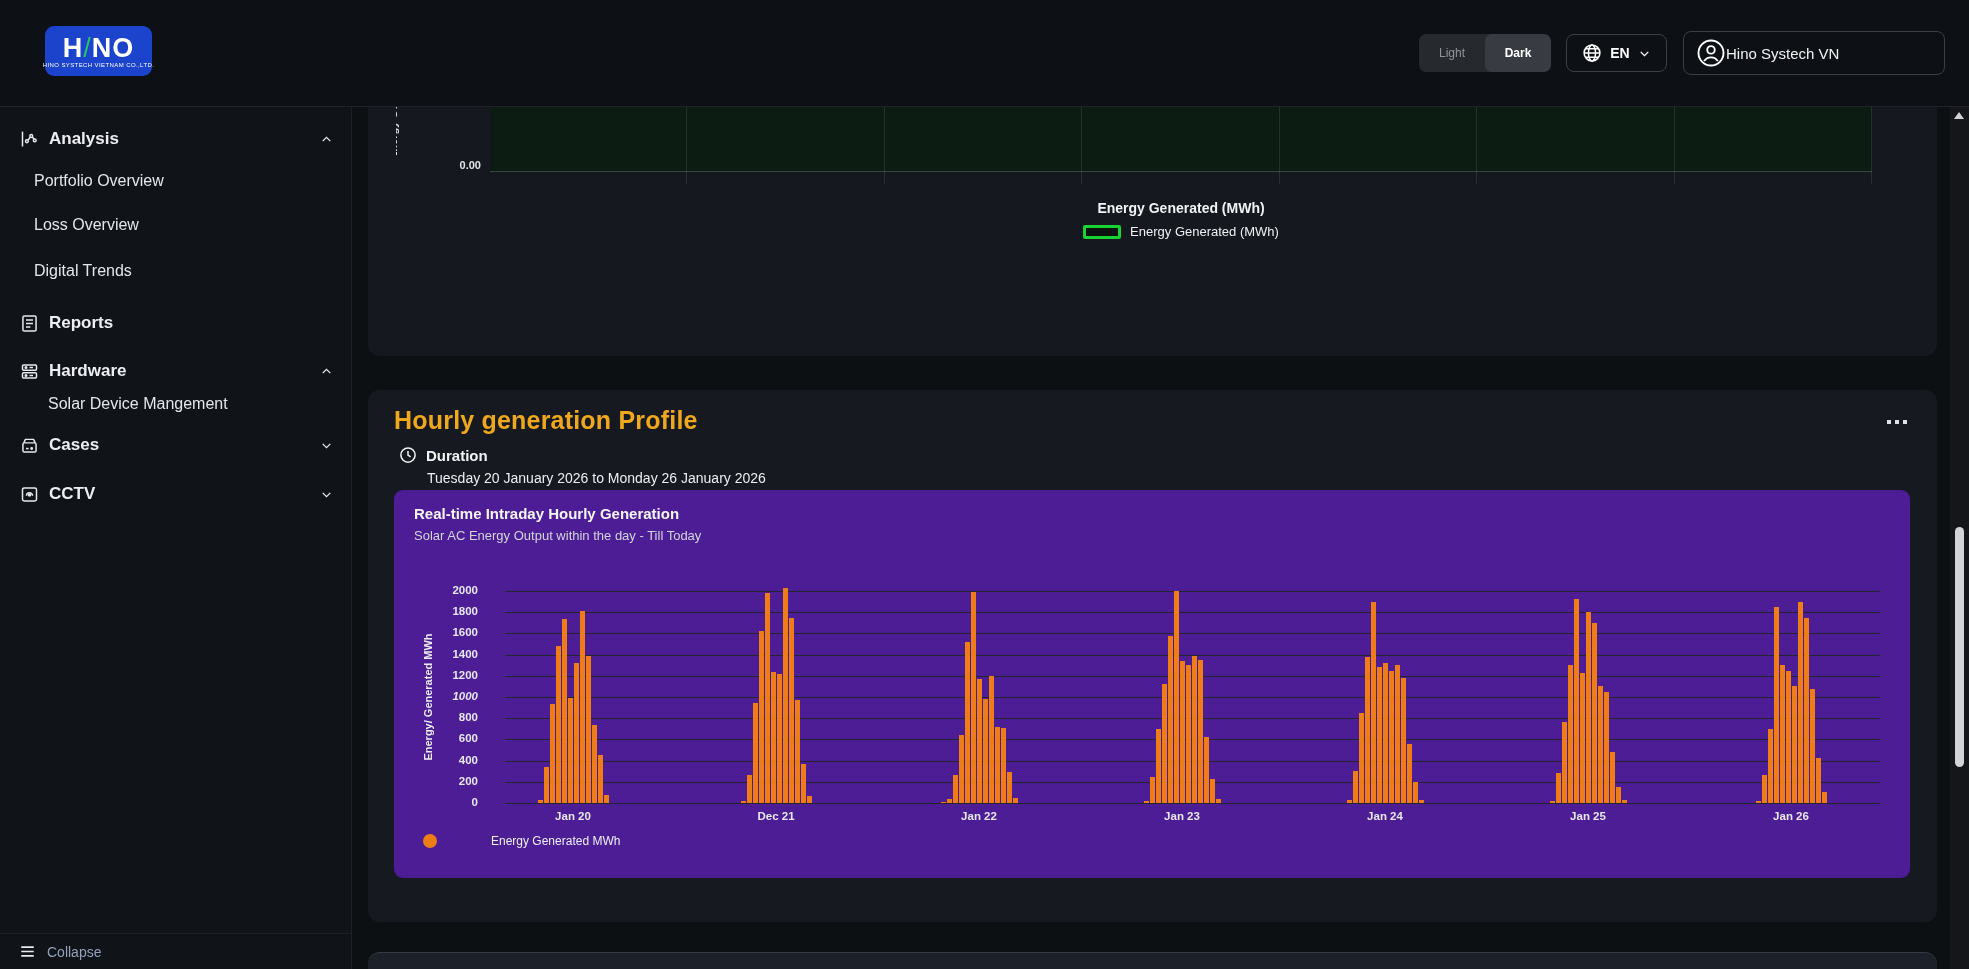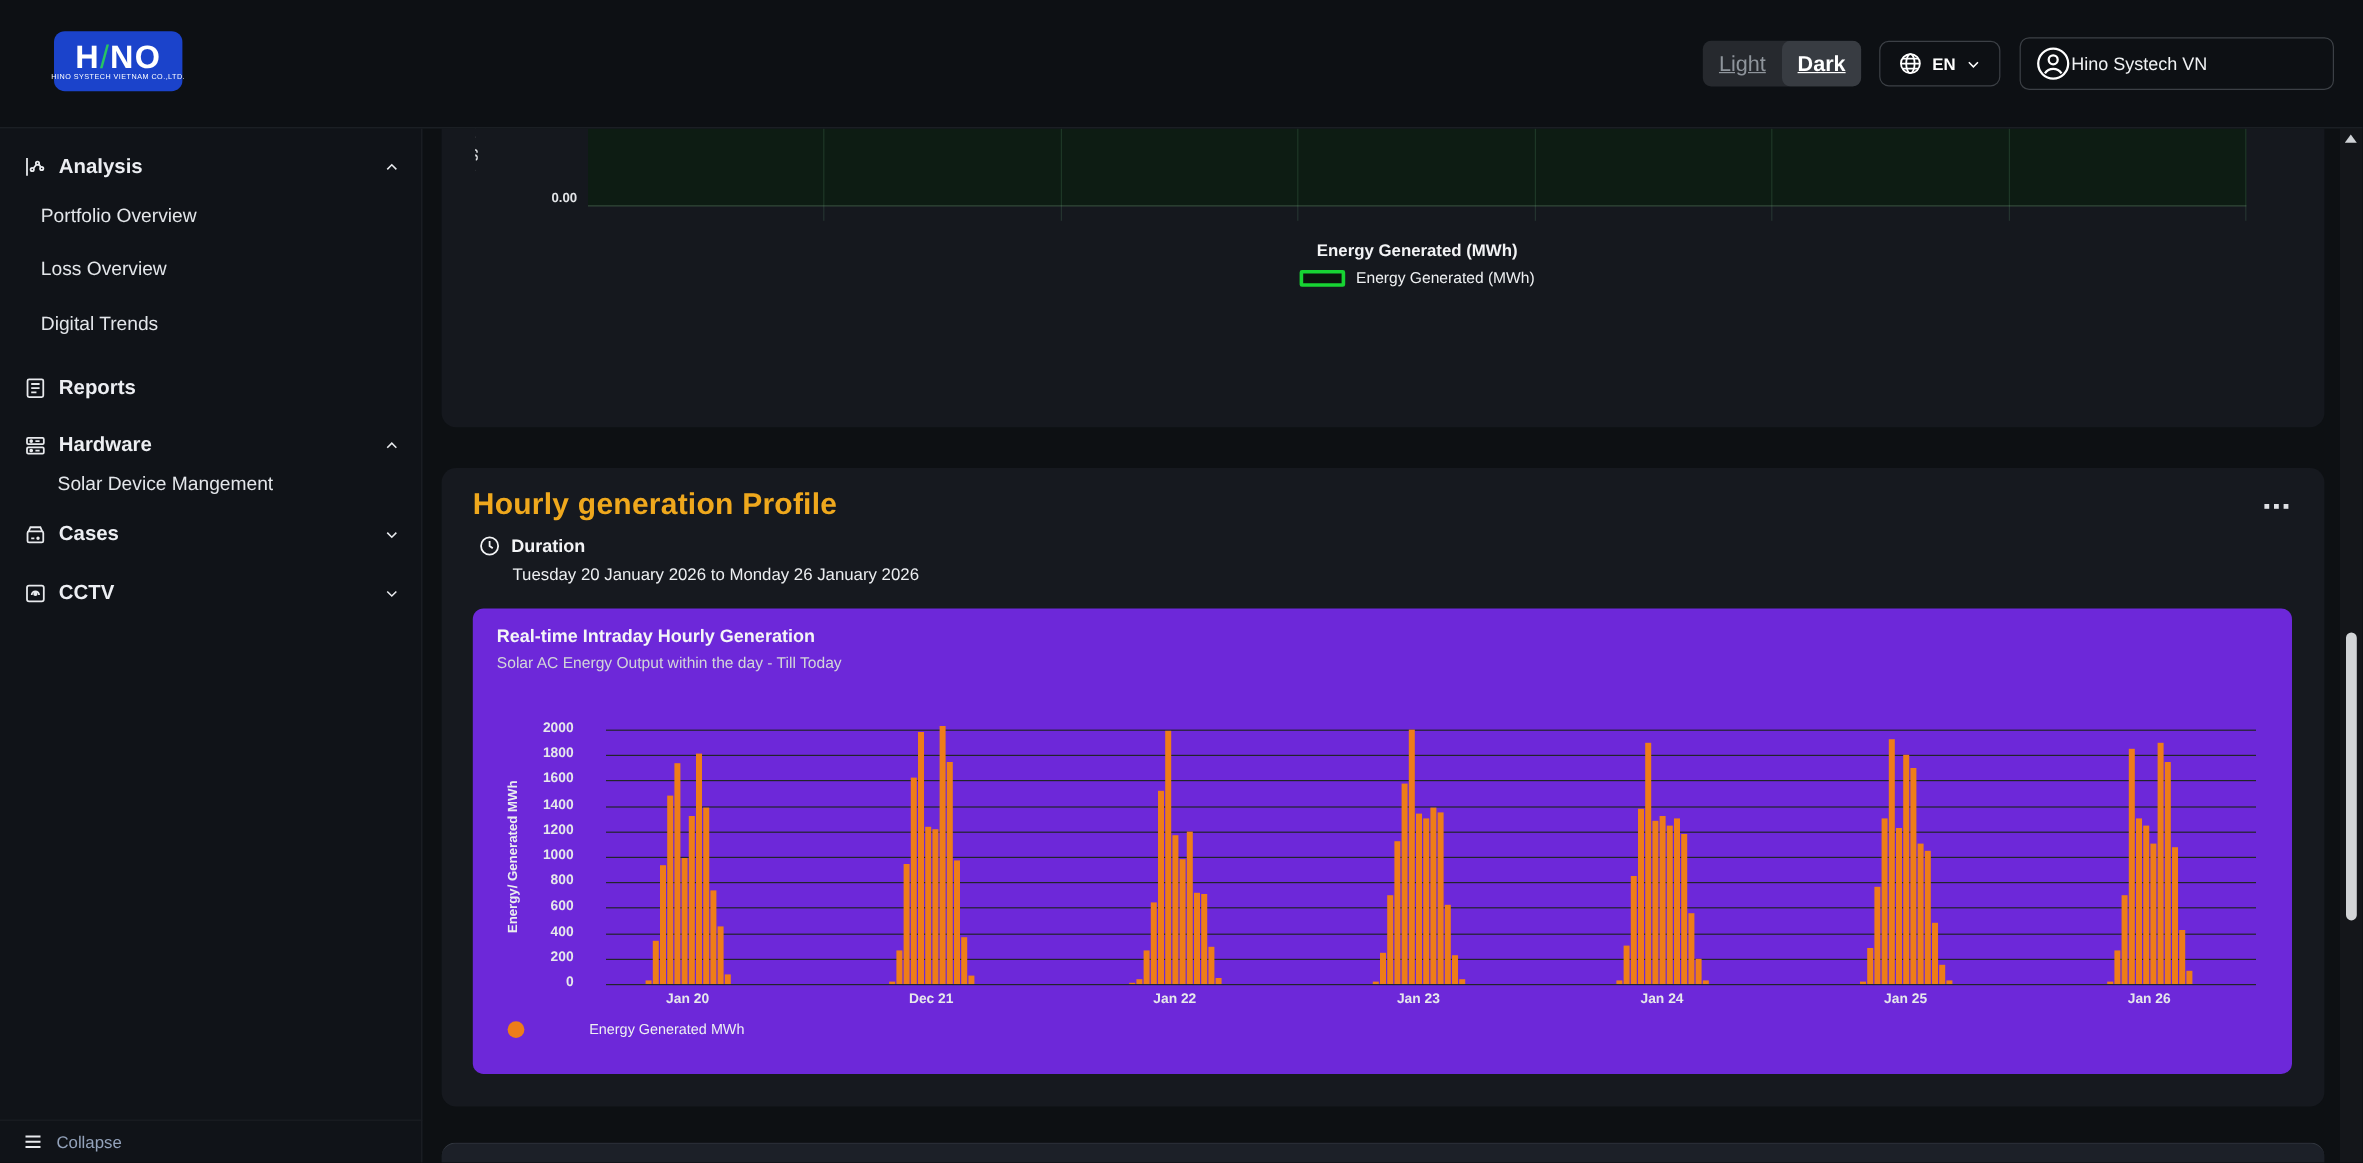--- a/index.html
+++ b/index.html
@@ -7,21 +7,21 @@
   body { font-family:"Liberation Sans", sans-serif; color:#e9ebee; }
   #app { position:relative; width:1969px; height:969px; background:#0d1013; overflow:hidden; }
 
   
   .header { position:absolute; left:0; top:0; width:1969px; height:107px; background:#0d1014; border-bottom:1px solid #20242a; z-index:5; }
   .logo { position:absolute; left:45px; top:26px; width:107px; height:50px; border-radius:9px; background:#1b43cb; display:flex; flex-direction:column; align-items:center; justify-content:center; cursor:pointer; }
   .logo-main { font-size:27px; font-weight:700; color:#ffffff; letter-spacing:1px; line-height:26px; }
   .logo-main .slash { color:#27c463; font-weight:400; }
   .logo-sub { font-size:6px; color:#ffffff; letter-spacing:0.4px; margin-top:1px; white-space:nowrap; }
   .theme-toggle { position:absolute; left:1419px; top:34px; width:132px; height:38px; background:#26292e; border-radius:7px; display:flex; overflow:hidden; }
-  .theme-btn { flex:1; display:flex; align-items:center; justify-content:center; font-size:18px; cursor:pointer;text-decoration:underline; }
+  .theme-btn { flex:1; display:flex; align-items:center; justify-content:center; font-size:12px; cursor:pointer; }
   .theme-btn.light { color:#8f959c; }
   .theme-btn.dark { color:#ffffff; font-weight:700; background:#383c42; border-radius:7px; }
   .lang-pill { position:absolute; left:1566px; top:34px; width:101px; height:38px; border:1px solid #3c4046; border-radius:8px; display:flex; align-items:center; justify-content:center; gap:8px; cursor:pointer; }
   .lang-code { font-size:14px; font-weight:700; color:#fff; }
   .user-pill { position:absolute; left:1683px; top:31px; width:262px; height:44px; border:1px solid #3c4046; border-radius:8px; display:flex; align-items:center; padding:0 12px; cursor:pointer; }
   .user-name { font-size:15px; color:#f0f2f4; }
 
   
   .sidebar { position:absolute; left:0; top:107px; width:352px; height:862px; background:#101318; border-right:1px solid #1d2126; }
   .nav-item { display:flex; align-items:center; height:34px; padding-left:19px; position:relative; cursor:pointer; }
@@ -44,21 +44,21 @@
   .top-legend-label { font-size:13px; color:#eef0f2; }
 
   .card-hourly { position:absolute; left:368px; top:390px; width:1569px; height:532px; background:#16191f; border-radius:12px; }
   .hourly-title { position:absolute; left:26px; top:16px; font-size:25px; font-weight:800; color:#efa81d; letter-spacing:0.2px; }
   .more-icon { position:absolute; right:30px; top:30px; display:flex; gap:4px; cursor:pointer; }
   .more-icon i { width:4px; height:4px; background:#dfe1e4; display:block; }
   .duration-row { position:absolute; left:31px; top:56px; display:flex; align-items:center; gap:9px; }
   .duration-label { font-size:15px; font-weight:700; color:#f2f3f5; }
   .duration-value { position:absolute; left:59px; top:80px; font-size:14px; color:#eceef1; }
 
-  .chart-panel { position:absolute; left:26px; top:117px; width:1516px; height:388px; background:#6d28d9; border-radius:9px; }
+  .chart-panel { position:absolute; left:26px; top:100px; width:1516px; height:388px; background:#4c1d95; border-radius:9px; }
   .chart-title { position:absolute; left:20px; top:15px; font-size:15px; font-weight:700; color:#f4f5f7; }
   .chart-subtitle { position:absolute; left:20px; top:38px; font-size:13px; color:#d2d5d9; }
   .hylabel { position:absolute; left:34px; top:207px; transform:translate(-50%,-50%) rotate(-90deg); white-space:nowrap; font-size:11px; font-weight:700; color:#eaecef; }
   .hourly-yticks { position:absolute; left:0; top:101px; width:92px; height:212px; }
   .ytick { position:absolute; right:8px; width:60px; text-align:right; font-size:11.5px; font-weight:700; color:#e6e8eb; }
   .hourly-plot { position:absolute; left:111px; top:101px; width:1375px; height:212px; overflow:visible; }
   .hline { position:absolute; left:0; width:1375px; height:1px; background:#22252b; }
   .cluster { position:absolute; bottom:0; display:flex; align-items:flex-end; gap:1px; }
   .bar { width:5px; }
   .hourly-xlabels { position:absolute; left:111px; top:320px; width:1375px; height:16px; }
@@ -203,21 +203,21 @@
     <div class="chart-panel">
       <div class="chart-title">Real-time Intraday Hourly Generation</div>
       <div class="chart-subtitle">Solar AC Energy Output within the day - Till Today</div>
       <div class="hylabel">Energy/ Generated MWh</div>
       <div class="hourly-yticks">
           <div class="ytick" style="top: 205px;">0</div>
           <div class="ytick" style="top: 183.8px;">200</div>
           <div class="ytick" style="top: 162.6px;">400</div>
           <div class="ytick" style="top: 141.4px;">600</div>
           <div class="ytick" style="top: 120.2px;">800</div>
-          <div class="ytick" style="top: 99px;">1000</div>
+          <div class="ytick" style="top: 99px; font-style: italic;">1000</div>
           <div class="ytick" style="top: 77.8px;">1200</div>
           <div class="ytick" style="top: 56.6px;">1400</div>
           <div class="ytick" style="top: 35.4px;">1600</div>
           <div class="ytick" style="top: 14.2px;">1800</div>
           <div class="ytick" style="top: -7px;">2000</div>
         </div>
       <div class="hourly-plot">
           <div class="hline" style="top: 212px;"></div>
           <div class="hline" style="top: 190.8px;"></div>
           <div class="hline" style="top: 169.6px;"></div>

